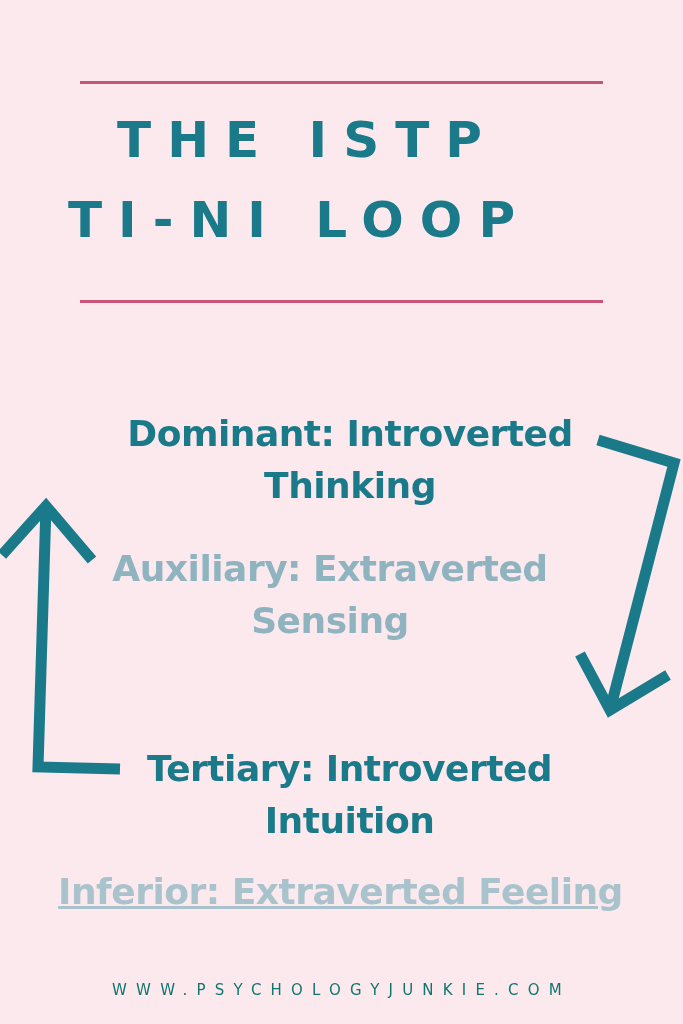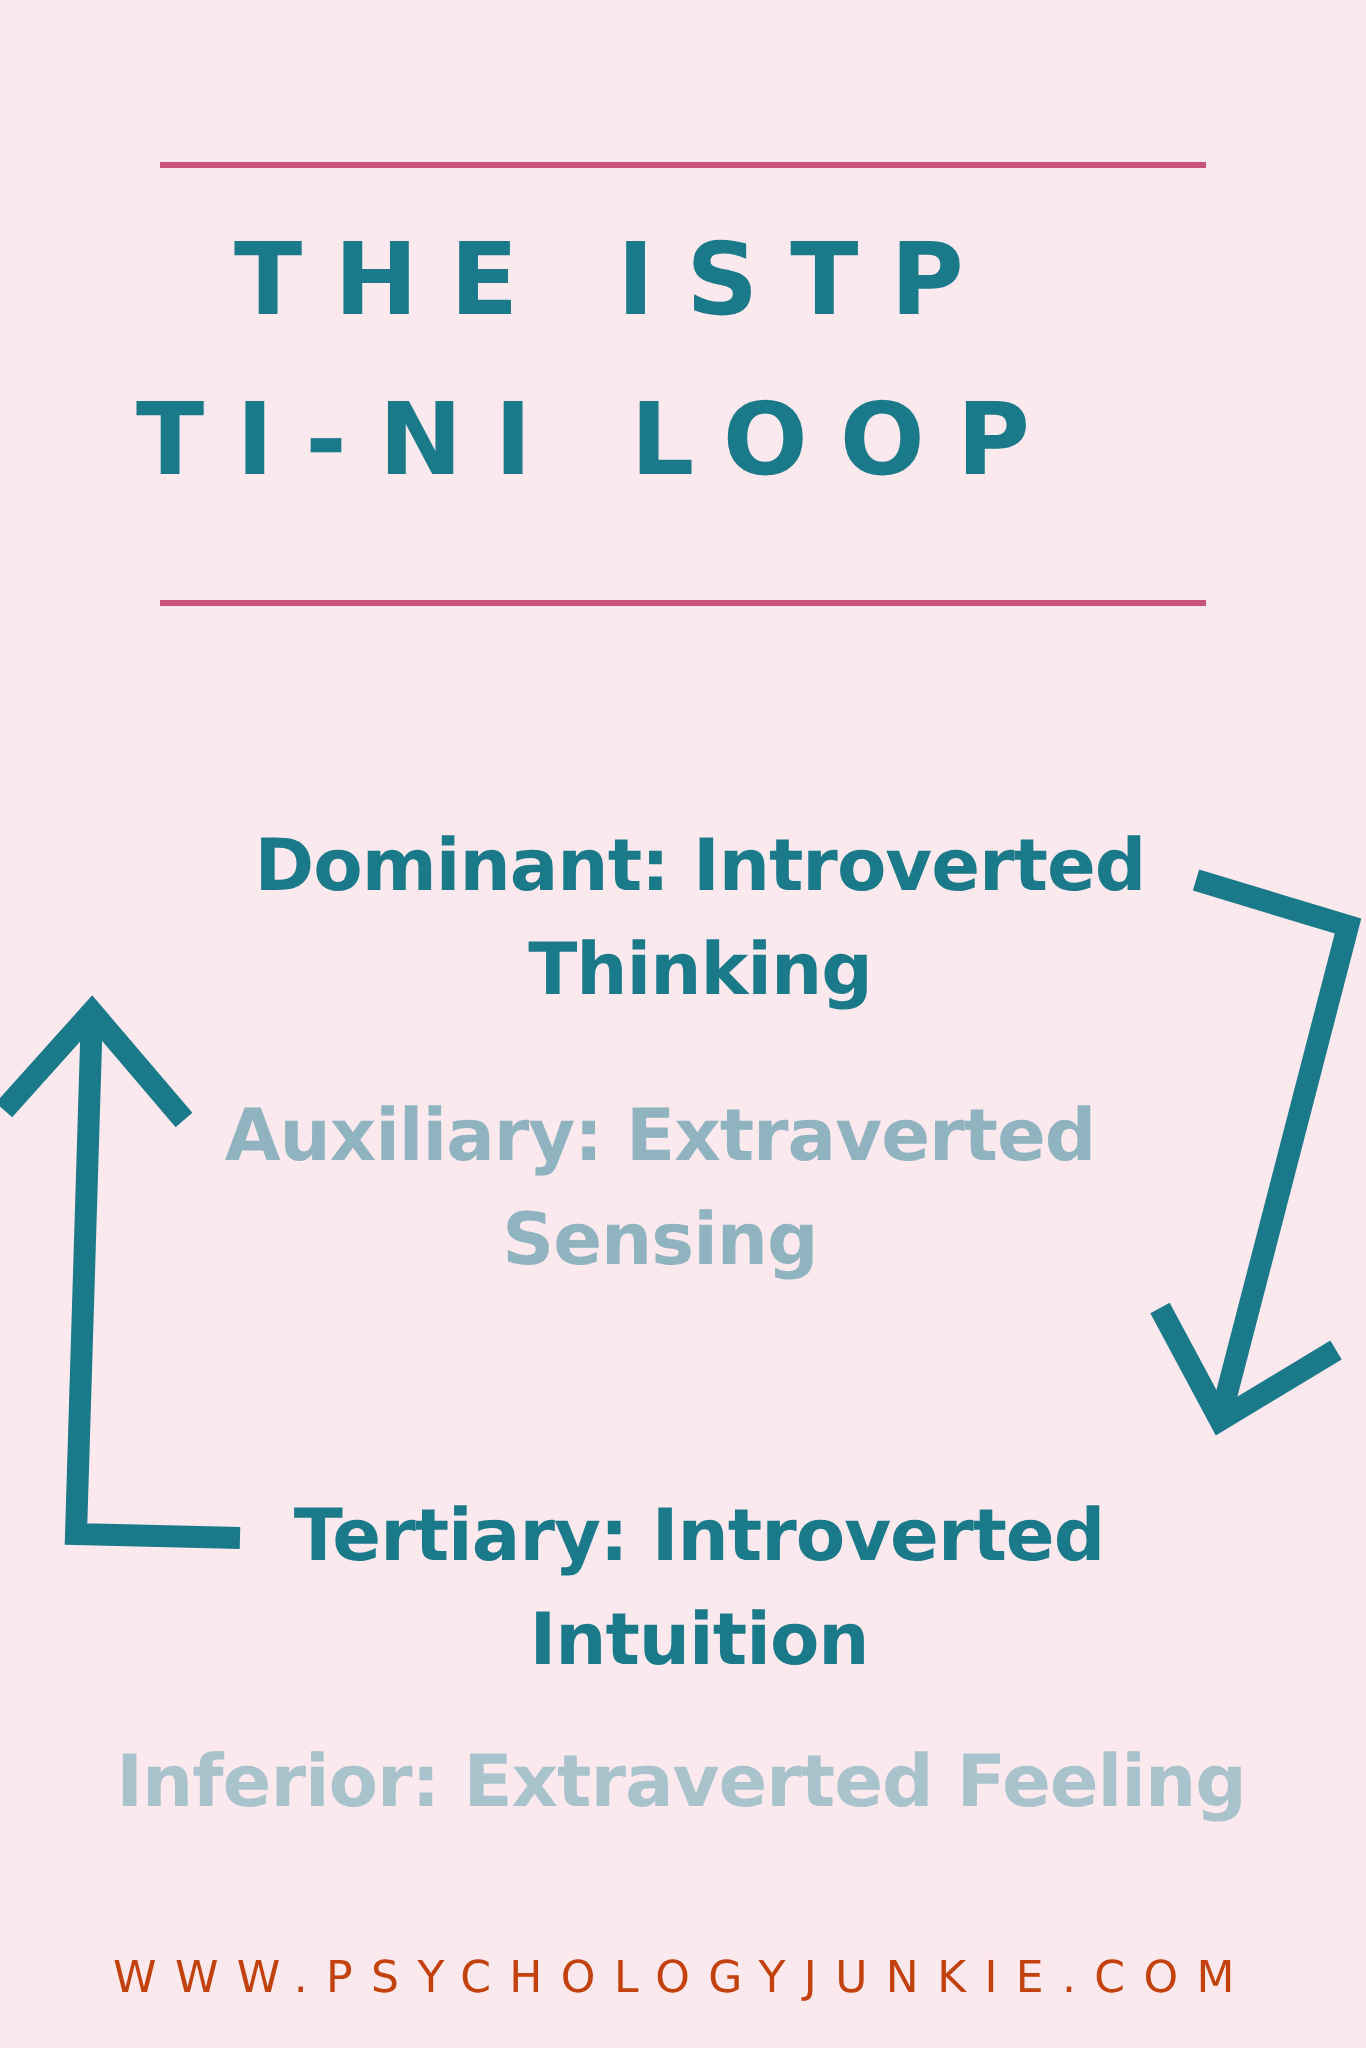--- a/index.html
+++ b/index.html
@@ -48,30 +48,30 @@
       line-height: 52px;
       letter-spacing: -0.5px;
     }
     .func.dark { color: #1b7a8a; }
     .func.light { color: #8fb4c0; }
     .func.lighter { color: #a9c3cd; }
     .func .line { display: block; }
     #dominant { top: 408px; left: 0px; width: 700px; }
     #auxiliary { top: 543px; left: -20px; width: 700px; }
     #tertiary { top: 743px; left: 8px; width: 683px; }
-    #inferior { top: 866px; left: 0; width: 681px; }
+    #inferior { top: 866px; left: 0; width: 681px; text-decoration: underline; }
     .footer {
       position: absolute;
       top: 975px;
       left: 0;
       width: 683px;
       text-align: center;
-      color: #c2410c;
+      color: #0f766e;
       font-family: "DejaVu Sans", sans-serif;
-      font-size: 22px;
+      font-size: 15px;
       letter-spacing: 9.2px;
       line-height: 30px;
     }
     svg.arrows {
       position: absolute;
       left: 0;
       top: 0;
     }
   </style>
 </head>

